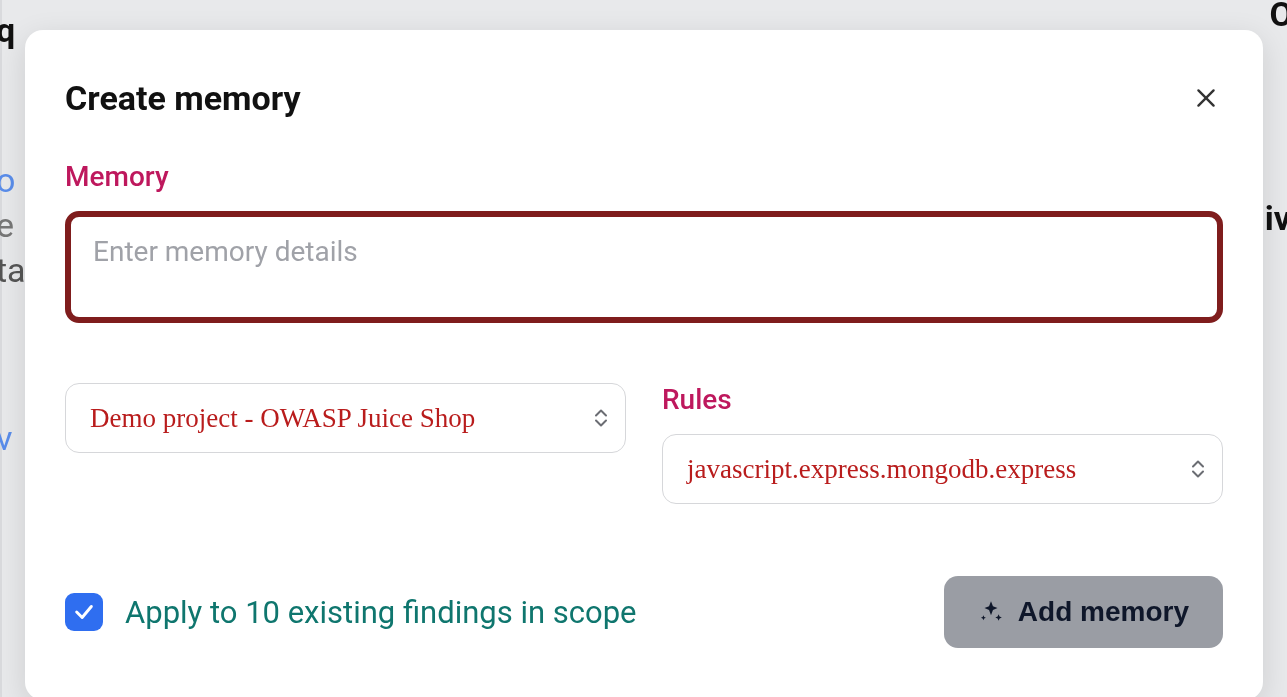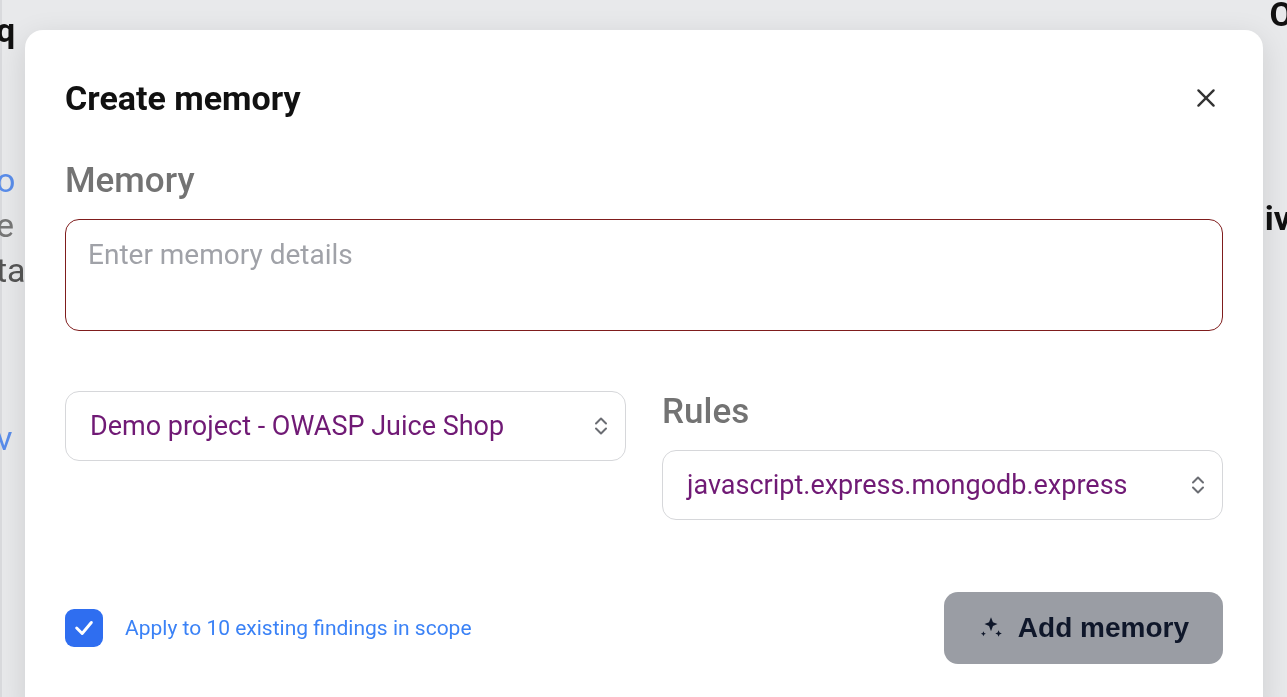--- a/index.html
+++ b/index.html
@@ -55,30 +55,30 @@
     height: 34px;
     display:flex;
     align-items:center;
     justify-content:center;
     cursor:pointer;
     color:#333;
   }
   .close-btn svg { width: 26px; height: 26px; }
 
   .field-label {
-    font-size: 35px;
+    font-size: 28px;
     font-weight: 500;
-    color: #737373;
+    color: #be185d;
     margin-bottom: 18px;
     display:block;
   }
   .memory-textarea {
     width: 100%;
     height: 112px;
-    border: 1px solid #7f1d1d;
+    border: 6px solid #7f1d1d;
     border-radius: 14px;
     padding: 18px 22px;
     font-size: 28px;
     font-family: inherit;
     color: #111;
     resize: none;
     outline: none;
   }
   .memory-textarea::placeholder { color: #a0a2a8; }
 
@@ -93,27 +93,28 @@
     position: relative;
     width: 100%;
   }
   .select-field {
     width: 100%;
     height: 70px;
     border: 1px solid #d6d7da;
     border-radius: 14px;
     padding: 0 52px 0 24px;
     font-size: 27px;
-    color: #701a75;
+    color: #b91c1c;
     background: #fff;
     display:flex;
     align-items:center;
     cursor:pointer;
     overflow:hidden;
     white-space:nowrap;
+    font-family:Liberation Serif, serif;
   }
   .select-caret {
     position: absolute;
     right: 18px;
     top: 50%;
     transform: translateY(-50%);
     color: #6b6d73;
     display:flex;
     flex-direction:column;
     align-items:center;
@@ -138,22 +139,22 @@
     height: 38px;
     border-radius: 9px;
     background: #2f6ef0;
     display:flex;
     align-items:center;
     justify-content:center;
     cursor:pointer;
   }
   .checkbox svg { width:22px; height:22px; stroke:#fff; }
   .checkbox-label {
-    font-size: 21px;
-    color:#3b82f6;
+    font-size: 31px;
+    color:#0f766e;
   }
   .add-btn {
     display:flex;
     align-items:center;
     gap:14px;
     background:#9a9da4;
     color:#0f172a;
     font-size:28px;
     font-weight:600;
     border:none;

